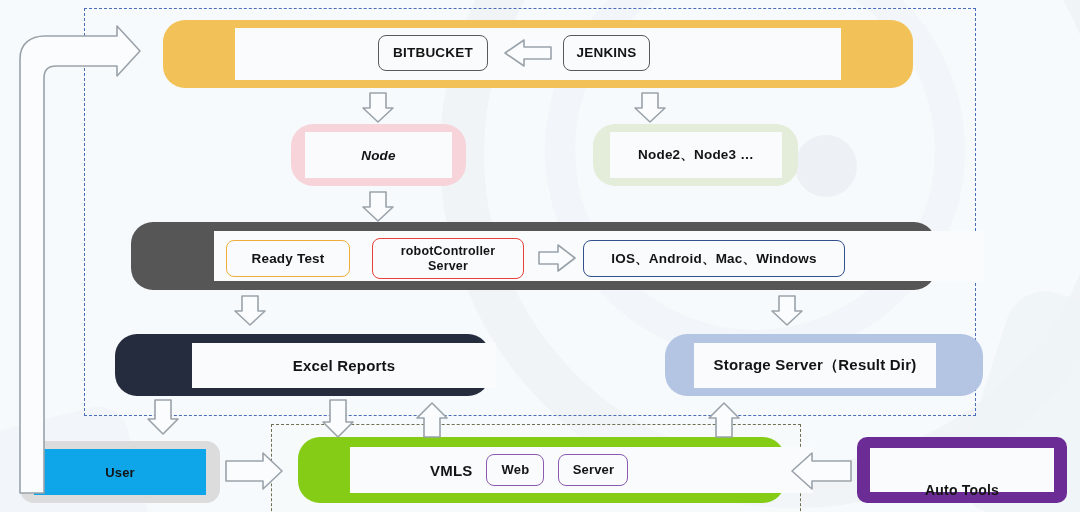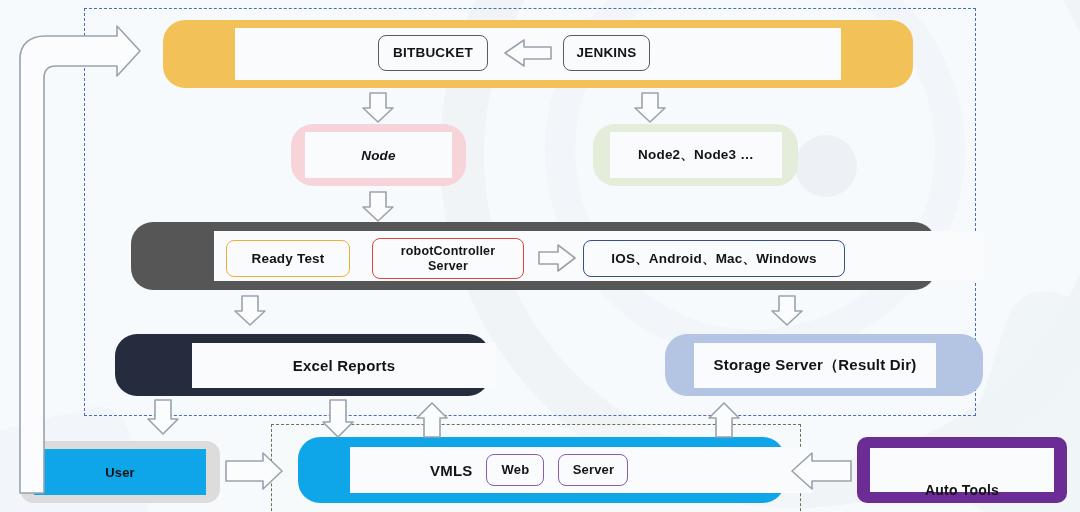--- a/index.html
+++ b/index.html
@@ -107,21 +107,21 @@
       <span class="plainlabel" style="font-size:15px;">Storage Server（Result Dir)</span>
     </div>
   </div>
 
   <div class="band" style="left:20px;top:441px;width:200px;height:62px;background:#DCDCDC;border-radius:14px;">
     <div class="inner" style="left:14px;top:8px;width:172px;height:46px;justify-content:center;background:#0ea5e9;">
       <span class="plainlabel" style="font-size:13px;">User</span>
     </div>
   </div>
 
-  <div class="band" style="left:298px;top:437px;width:487px;height:66px;background:#0ea5e9;">
+  <div class="band" style="left:298px;top:437px;width:487px;height:66px;background:#84cc16;">
     <div class="inner" style="left:52px;top:10px;width:383px;height:46px;justify-content:flex-start;padding-left:80px;gap:14px;">
       <span class="plainlabel" style="font-size:15px;">VMLS</span>
       <span class="pill" style="width:58px;height:32px;border:1.4px solid #8A5BB0;font-size:13px;">Web</span>
       <span class="pill" style="width:70px;height:32px;border:1.4px solid #8A5BB0;font-size:13px;">Server</span>
     </div>
   </div>
 
   <div class="band" style="left:857px;top:437px;width:210px;height:66px;background:#6B2D95;border-radius:10px;">
     <div class="inner" style="left:13px;top:11px;width:184px;height:44px;justify-content:center;">
       <span class="plainlabel" style="font-size:14px;margin-top:40px;">Auto Tools</span>

